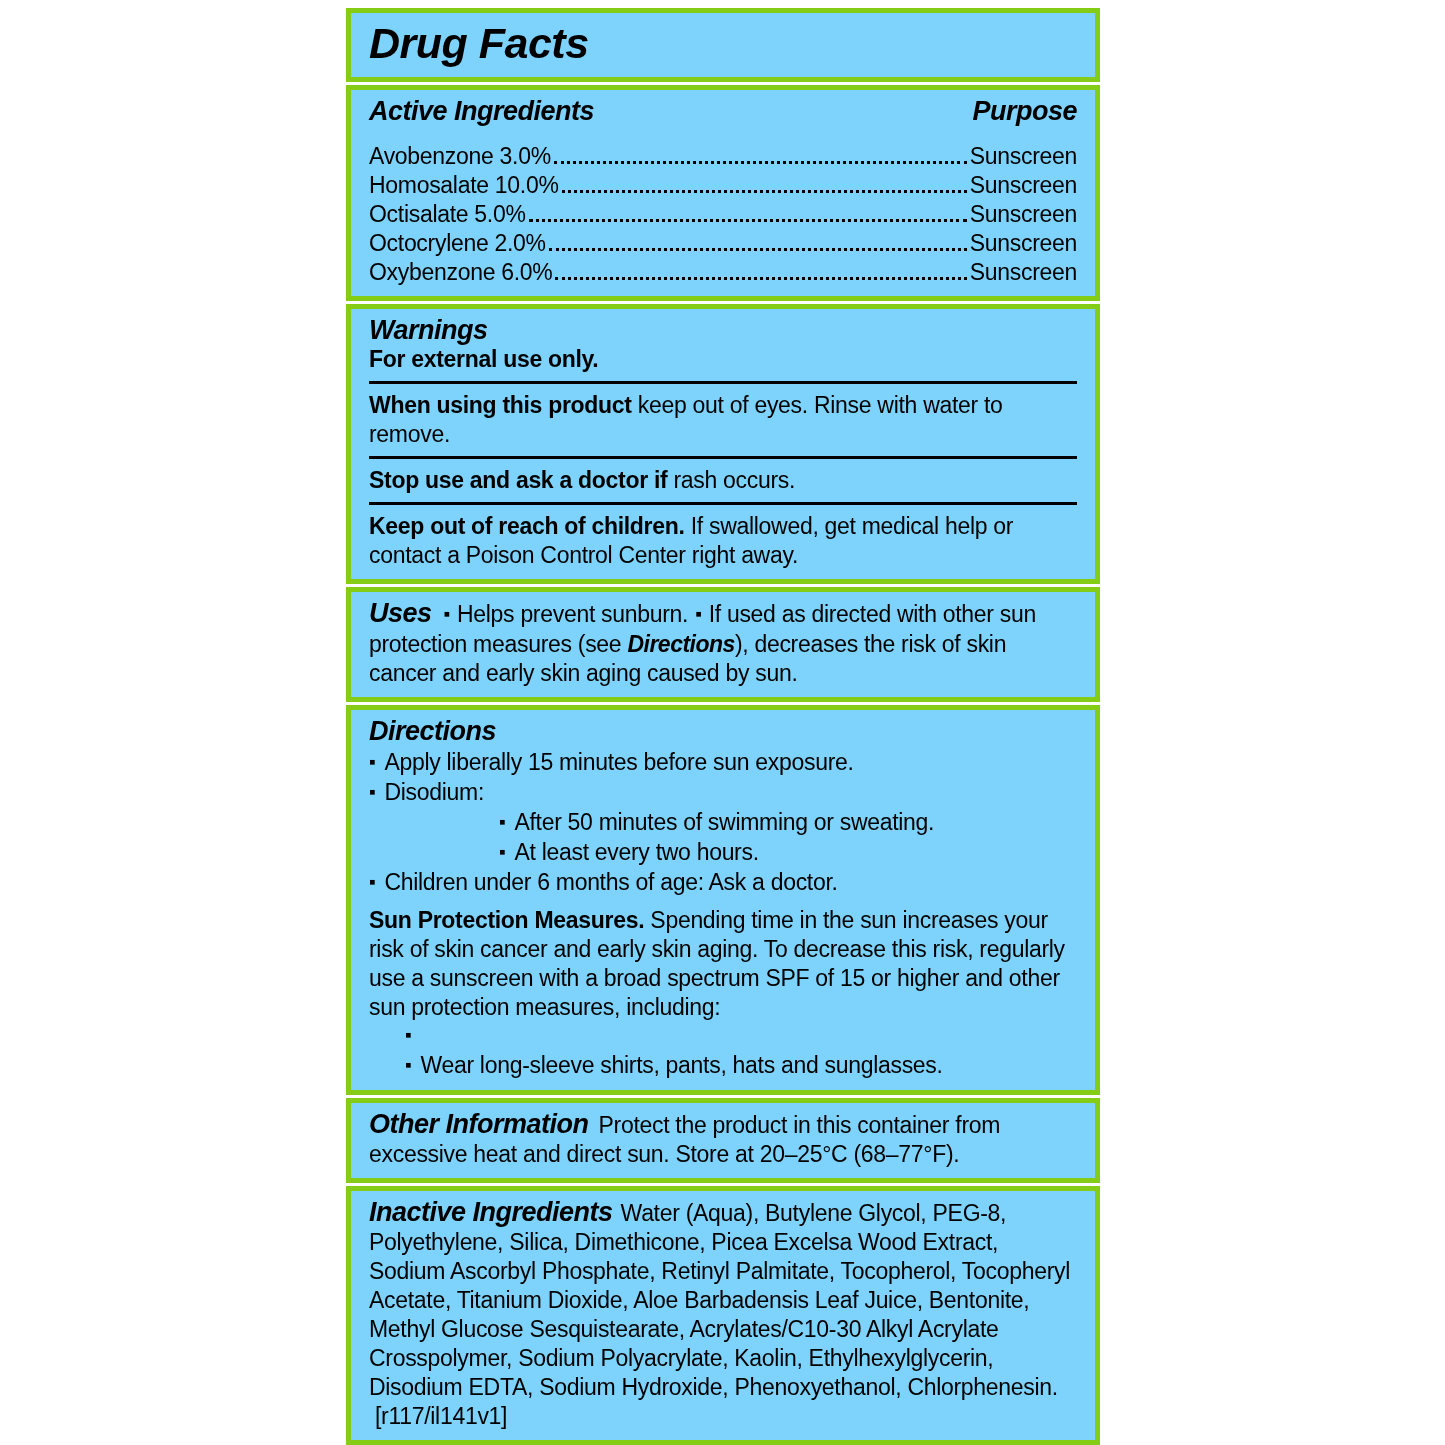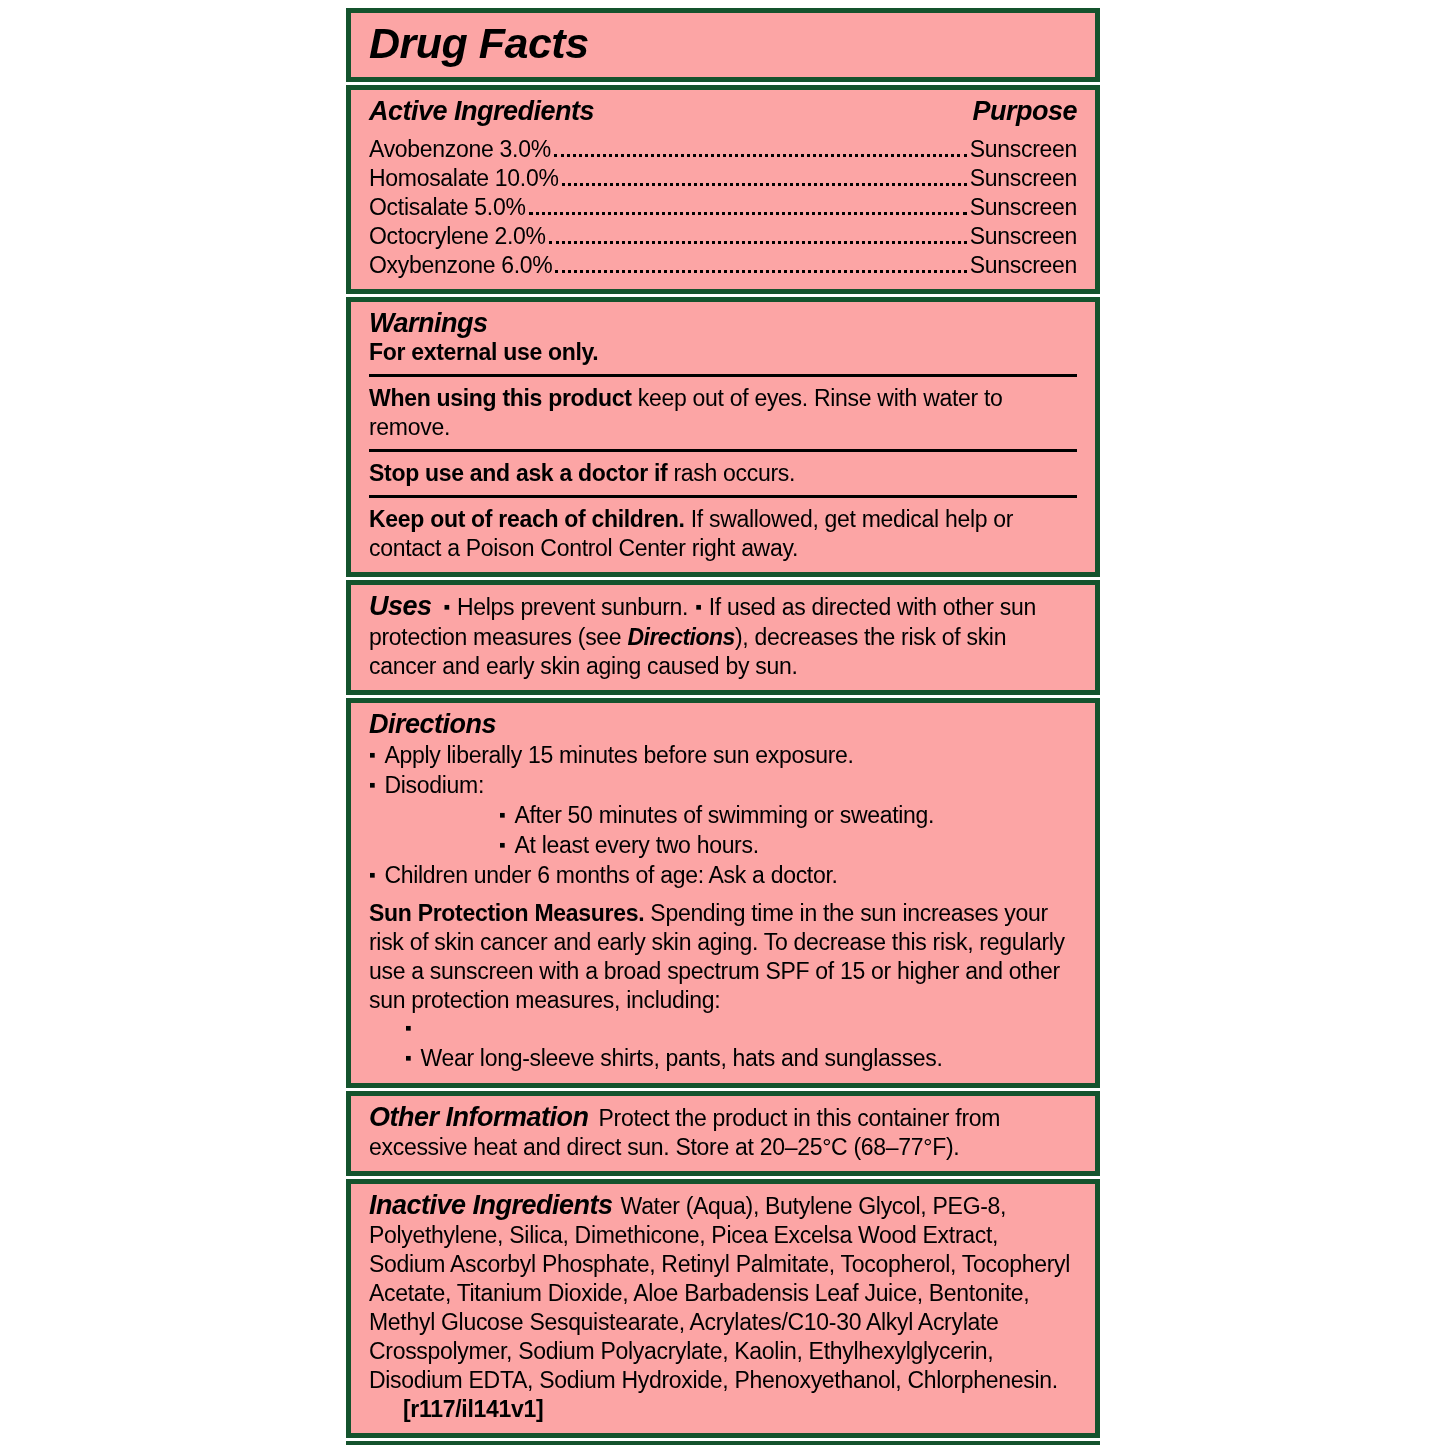--- a/index.html
+++ b/index.html
@@ -11,22 +11,22 @@
   }
   .label {
     position: absolute;
     left: 346px; top: 8px;
     width: 754px;
     display: flex;
     flex-direction: column;
     gap: 3px;
   }
   .box {
-    background: #fca5a5;
-    border: 5px solid #14532d;
+    background: #7dd3fc;
+    border: 5px solid #84cc16;
     padding: 7px 18px 9px 18px;
     font-size: 23px;
     line-height: 29px;
     letter-spacing: -0.3px;
   }
   .h {
     font-style: italic;
     font-weight: bold;
     letter-spacing: -0.5px;
   }
@@ -34,21 +34,21 @@
   .b { font-weight: bold; }
   .title-box { padding: 6px 18px 10px 18px; }
   .title-box .title {
     font-size: 43px;
     line-height: 48px;
   }
   
   .ai-head {
     display: flex;
     justify-content: space-between;
-    margin-bottom: 9px;
+    margin-bottom: 16px;
     gap: 40px;
   }
   .ai-row { display: flex; align-items: flex-end; justify-content: space-between; }
   .ai-name, .ai-purpose { white-space: nowrap; }
   .leader {
     flex: 1 1 auto;
     border-bottom: 3px dotted #000;
     margin: 0 3px 7px 3px;
     min-width: 20px;
   }
@@ -61,21 +61,21 @@
     border-top: 3px solid #000;
     margin: 7px 0 7px 0;
   }
   .mb2 { margin-bottom: 2px; }
   
   .brow { display: flex; align-items: baseline; }
   .brow .bg { flex: 0 0 auto; margin-right: 9px; transform: translateY(-2px); font-size: 19px; }
   .ind-sub { margin-left: 130px; }
   .ind-spm { margin-left: 36px; }
   .para { margin-top: 8px; }
-  .code-gap { margin-left: 34px; font-weight: bold; }
+  .code-gap { margin-left: 6px; }
 </style>
 </head>
 <body>
 
 <div class="label">
 
   <div class="box title-box">
     <div class="h title">Drug Facts</div>
   </div>
 

